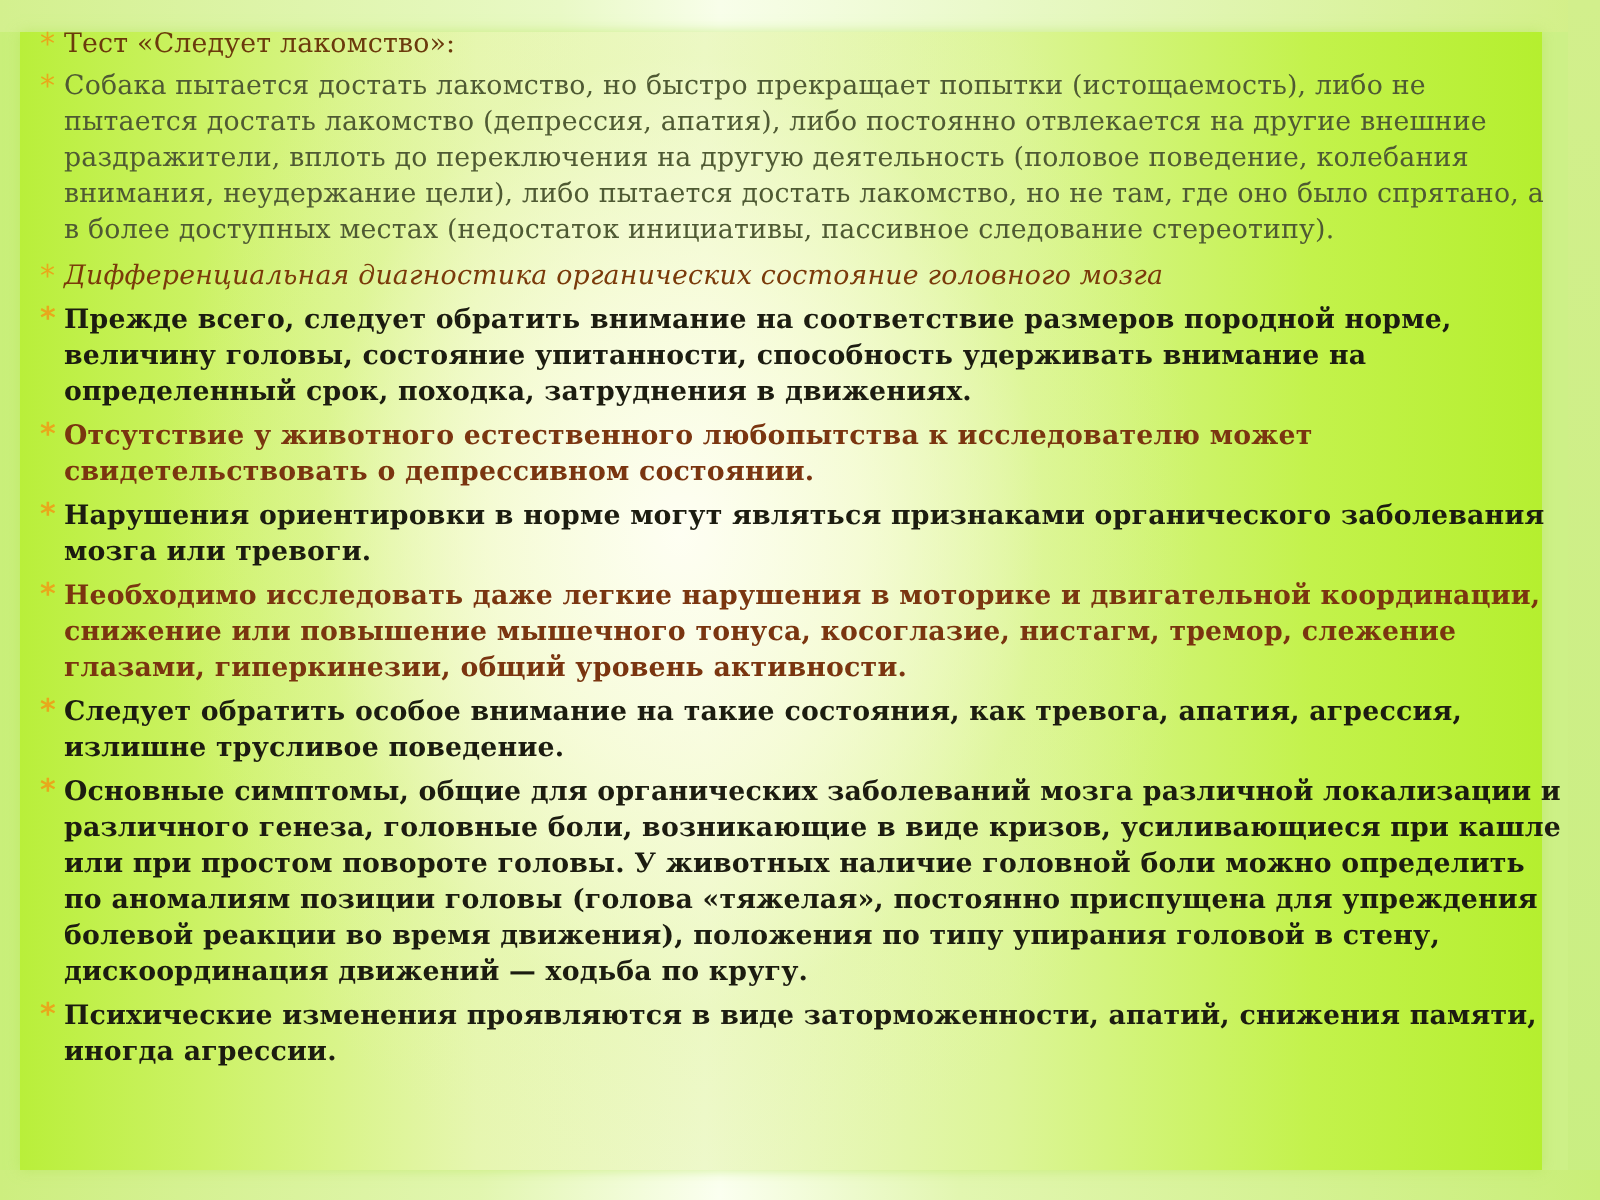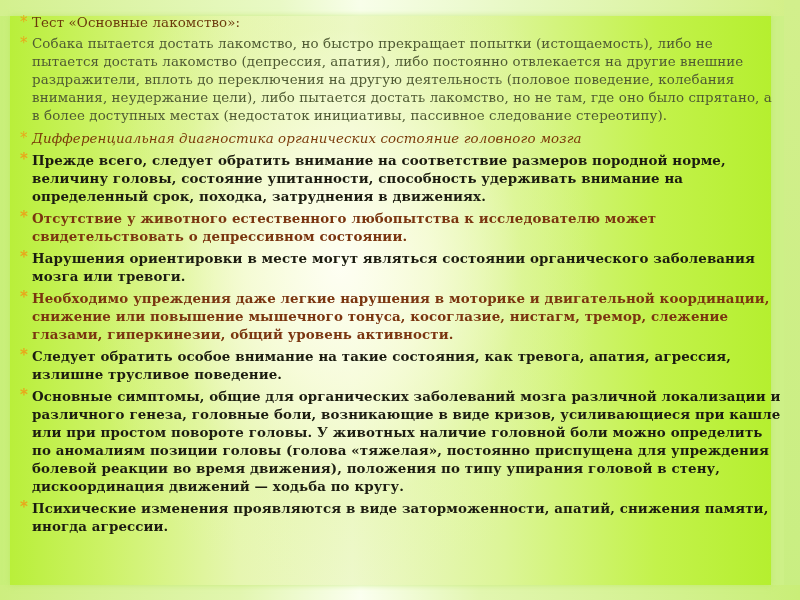--- a/index.html
+++ b/index.html
@@ -73,45 +73,45 @@
 <div class="frame-top"></div>
 <div class="frame-right"></div>
 <div class="frame-right-inner"></div>
 <div class="frame-bottom"></div>
 
 <div class="panel"></div>
 
 <div class="content">
   <div class="item c-title" style="margin-bottom:3px;">
     <span class="bullet">*</span>
-    <span class="text">Тест «Основные лакомство»:</span>
+    <span class="text">Тест «Следует лакомство»:</span>
   </div>
   <div class="item c-gray" style="margin-bottom:5px;">
     <span class="bullet">*</span>
     <span class="text">Собака  пытается достать лакомство, но быстро прекращает попытки (истощаемость), либо не пытается достать лакомство (депрессия, апатия), либо постоянно отвлекается на другие внешние раздражители, вплоть до переключения на другую деятельность (половое поведение, колебания внимания, неудержание цели), либо пытается достать лакомство, но не там, где оно было спрятано, а в более доступных местах (недостаток инициативы, пассивное следование стереотипу).</span>
   </div>
   <div class="item c-brown-italic" style="margin-bottom:3px;">
     <span class="bullet">*</span>
     <span class="text">Дифференциальная диагностика органических состояние головного мозга</span>
   </div>
   <div class="item c-black-bold">
     <span class="bullet">*</span>
     <span class="text">Прежде всего, следует обратить внимание на соответствие размеров породной норме, величину головы, состояние упитанности, способность удерживать внимание на определенный срок, походка, затруднения в движениях.</span>
   </div>
   <div class="item c-brown-bold">
     <span class="bullet">*</span>
     <span class="text">Отсутствие у животного естественного любопытства к исследователю может свидетельствовать о депрессивном состоянии.</span>
   </div>
   <div class="item c-black-bold">
     <span class="bullet">*</span>
-    <span class="text">Нарушения ориентировки в месте могут являться состоянии органического заболевания мозга или тревоги.</span>
+    <span class="text">Нарушения ориентировки в норме могут являться признаками органического заболевания мозга или тревоги.</span>
   </div>
   <div class="item c-brown-bold">
     <span class="bullet">*</span>
-    <span class="text">Необходимо упреждения даже легкие нарушения в моторике и двигательной координации, снижение или повышение мышечного тонуса, косоглазие, нистагм, тремор, слежение глазами, гиперкинезии, общий уровень активности.</span>
+    <span class="text">Необходимо исследовать даже легкие нарушения в моторике и двигательной координации, снижение или повышение мышечного тонуса, косоглазие, нистагм, тремор, слежение глазами, гиперкинезии, общий уровень активности.</span>
   </div>
   <div class="item c-black-bold">
     <span class="bullet">*</span>
     <span class="text">Следует обратить особое внимание на такие состояния, как тревога, апатия, агрессия, излишне трусливое поведение.</span>
   </div>
   <div class="item c-black-bold">
     <span class="bullet">*</span>
     <span class="text">Основные симптомы, общие для органических заболеваний мозга различной локализации и различного генеза, головные боли, возникающие в виде кризов, усиливающиеся при кашле или при простом повороте головы. У животных наличие головной боли можно определить по аномалиям позиции головы (голова «тяжелая», постоянно приспущена для упреждения болевой реакции во время движения), положения по типу упирания головой в стену, дискоординация движений — ходьба по кругу.</span>
   </div>
   <div class="item c-black-bold">

